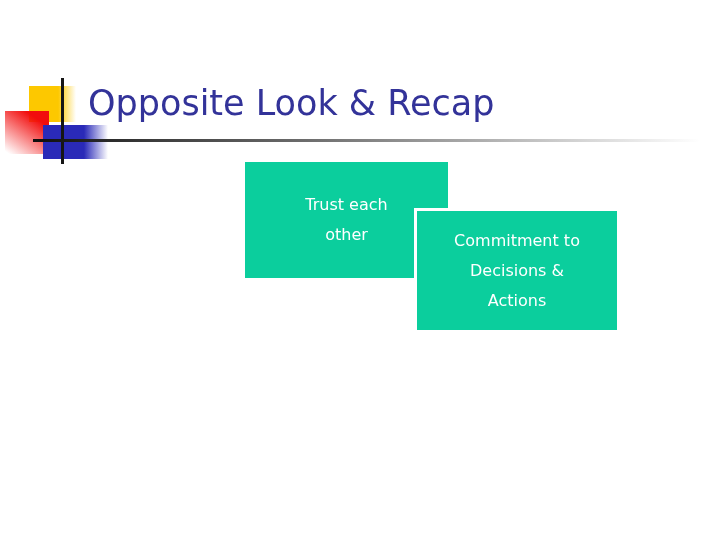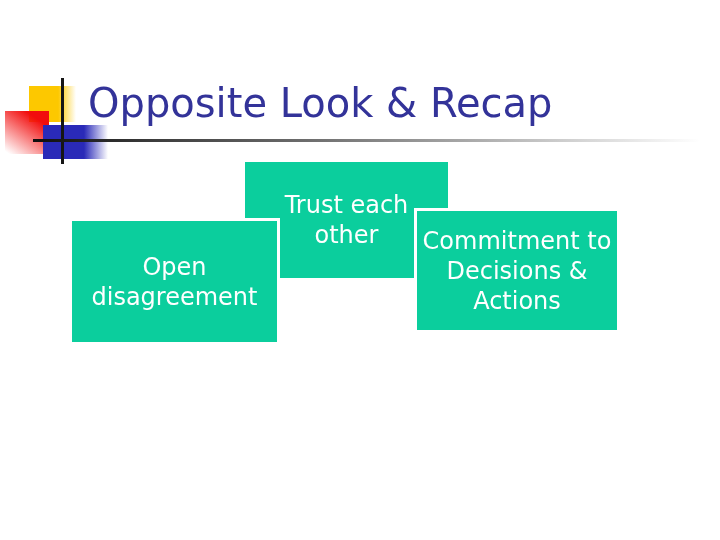--- a/index.html
+++ b/index.html
@@ -30,31 +30,31 @@
     background:#151515;
   }
   .hline {
     left:33px; top:139px; width:667px; height:3px;
     background:linear-gradient(to right,#0d0d0d 0%,#3c3c3c 18%,#6f6f6f 42%,#a3a3a3 63%,#d4d4d4 82%,rgba(255,255,255,0) 100%);
   }
 
   
   .title {
     position:absolute; left:88px; top:80px;
-    font-size:40px; line-height:46px;
+    font-size:35px; line-height:46px;
     color:#333399; white-space:nowrap;
   }
 
   
   .box {
     position:absolute;
     background:#0bce9d;
     border:3px solid #ffffff;
     color:#ffffff;
-    font-size:24px; line-height:30px;
+    font-size:16px; line-height:30px;
     display:flex; align-items:center; justify-content:center;
     text-align:center; white-space:pre-line;
     box-sizing:border-box;
   }
   .box-trust      { left:242px; top:159px; width:209px; height:122px; z-index:1; }
   .box-hold       { left:129px; top:334px; width:211px; height:126px; z-index:2; }
   .box-commitment { left:414px; top:208px; width:206px; height:125px; z-index:3; }
   .box-open       { left:69px;  top:218px; width:211px; height:127px; z-index:4; }
   .box-focus      { left:345px; top:336px; width:209px; height:124px; z-index:5; }
 </style>
@@ -66,19 +66,17 @@
   <div class="accent sq-yellow"></div>
   <div class="accent sq-red"></div>
   <div class="accent sq-blue"></div>
   <div class="accent vline"></div>
   <div class="accent hline"></div>
 
   <div class="title">Opposite Look &amp; Recap</div>
 
   <div class="box box-trust">Trust each
 other</div>
-  <div class="box box-open">Open
-disagreement</div>
   <div class="box box-commitment">Commitment to
 Decisions &amp;
 Actions</div>
 
 </div>
 
 </body></html>

